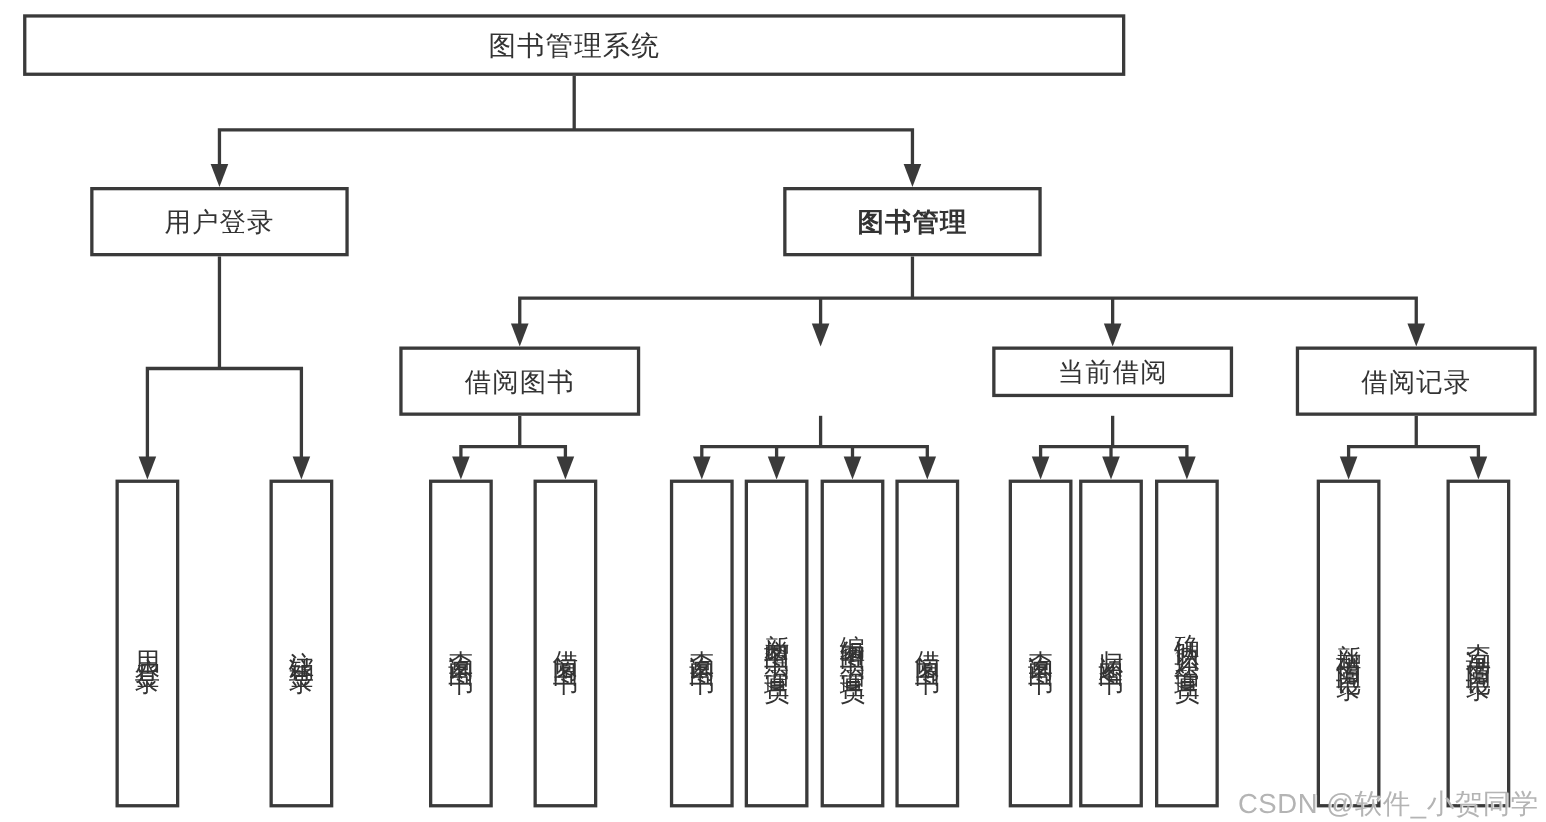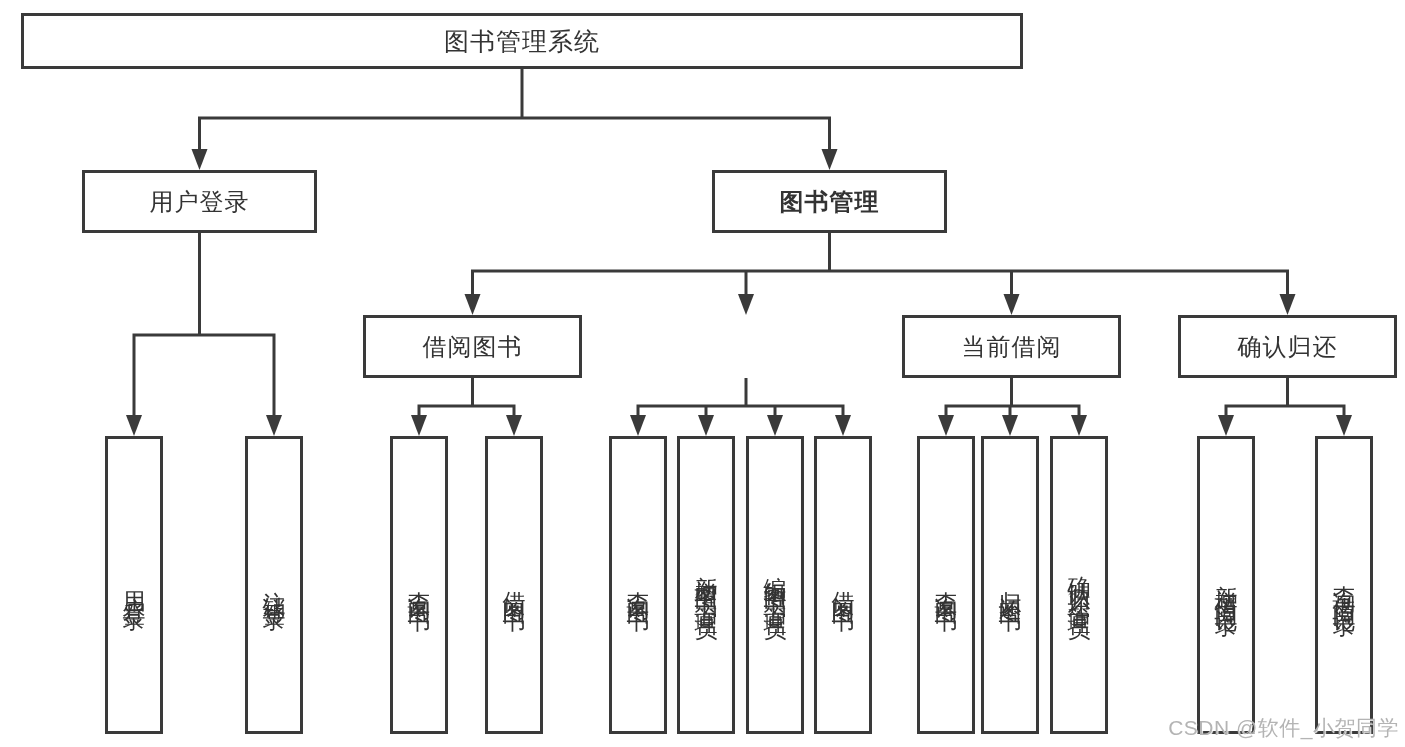--- a/index.html
+++ b/index.html
@@ -49,21 +49,21 @@
     font-size: 23px;
     writing-mode: vertical-rl;
     text-orientation: mixed;
     letter-spacing: 6px;
     line-height: 1;
   }
   .watermark {
     position: absolute;
     top: 714px;
     right: 6px;
-    font-size: 21px;
+    font-size: 25px;
     color: #b4b4b4;
     letter-spacing: 0.5px;
     text-shadow: 1px 1px 1px rgba(255,255,255,0.95);
     z-index: 5;
     white-space: nowrap;
   }
 </style>
 </head>
 <body>
 
@@ -130,22 +130,22 @@
       <polygon class="arrow" points="1336,415 1352,415 1344,436"></polygon>
     </g>
   </svg>
 
   <div class="box root-box" style="left:21px; top:13px; width:1002px; height:56px;">图书管理系统</div>
 
   <div class="box" style="left:82px; top:170px; width:235px; height:63px;">用户登录</div>
   <div class="box" style="left:712px; top:170px; width:235px; height:63px;font-weight:bold;">图书管理</div>
 
   <div class="box" style="left:363px; top:315px; width:219px; height:63px;">借阅图书</div>
-  <div class="box" style="left:902px; top:315px; width:219px; height:63px;">当前借阅</div>
-  <div class="box" style="left:1178px; top:315px; width:219px; height:63px;">确认归还</div>
+  <div class="box" style="left:902px; top:315px; width:219px; height:46px;">当前借阅</div>
+  <div class="box" style="left:1178px; top:315px; width:219px; height:63px;">借阅记录</div>
 
   <div class="vbox" style="left:105px; top:436px; width:58px; height:298px;">用户登录</div>
   <div class="vbox" style="left:245px; top:436px; width:58px; height:298px;">注销登录</div>
 
   <div class="vbox" style="left:390px; top:436px; width:58px; height:298px;">查询图书</div>
   <div class="vbox" style="left:485px; top:436px; width:58px; height:298px;">借阅图书</div>
 
   <div class="vbox" style="left:609px; top:436px; width:58px; height:298px;">查询图书</div>
   <div class="vbox" style="left:677px; top:436px; width:58px; height:298px;">新增图书（管理员）</div>
   <div class="vbox" style="left:746px; top:436px; width:58px; height:298px;">编辑图书（管理员）</div>

